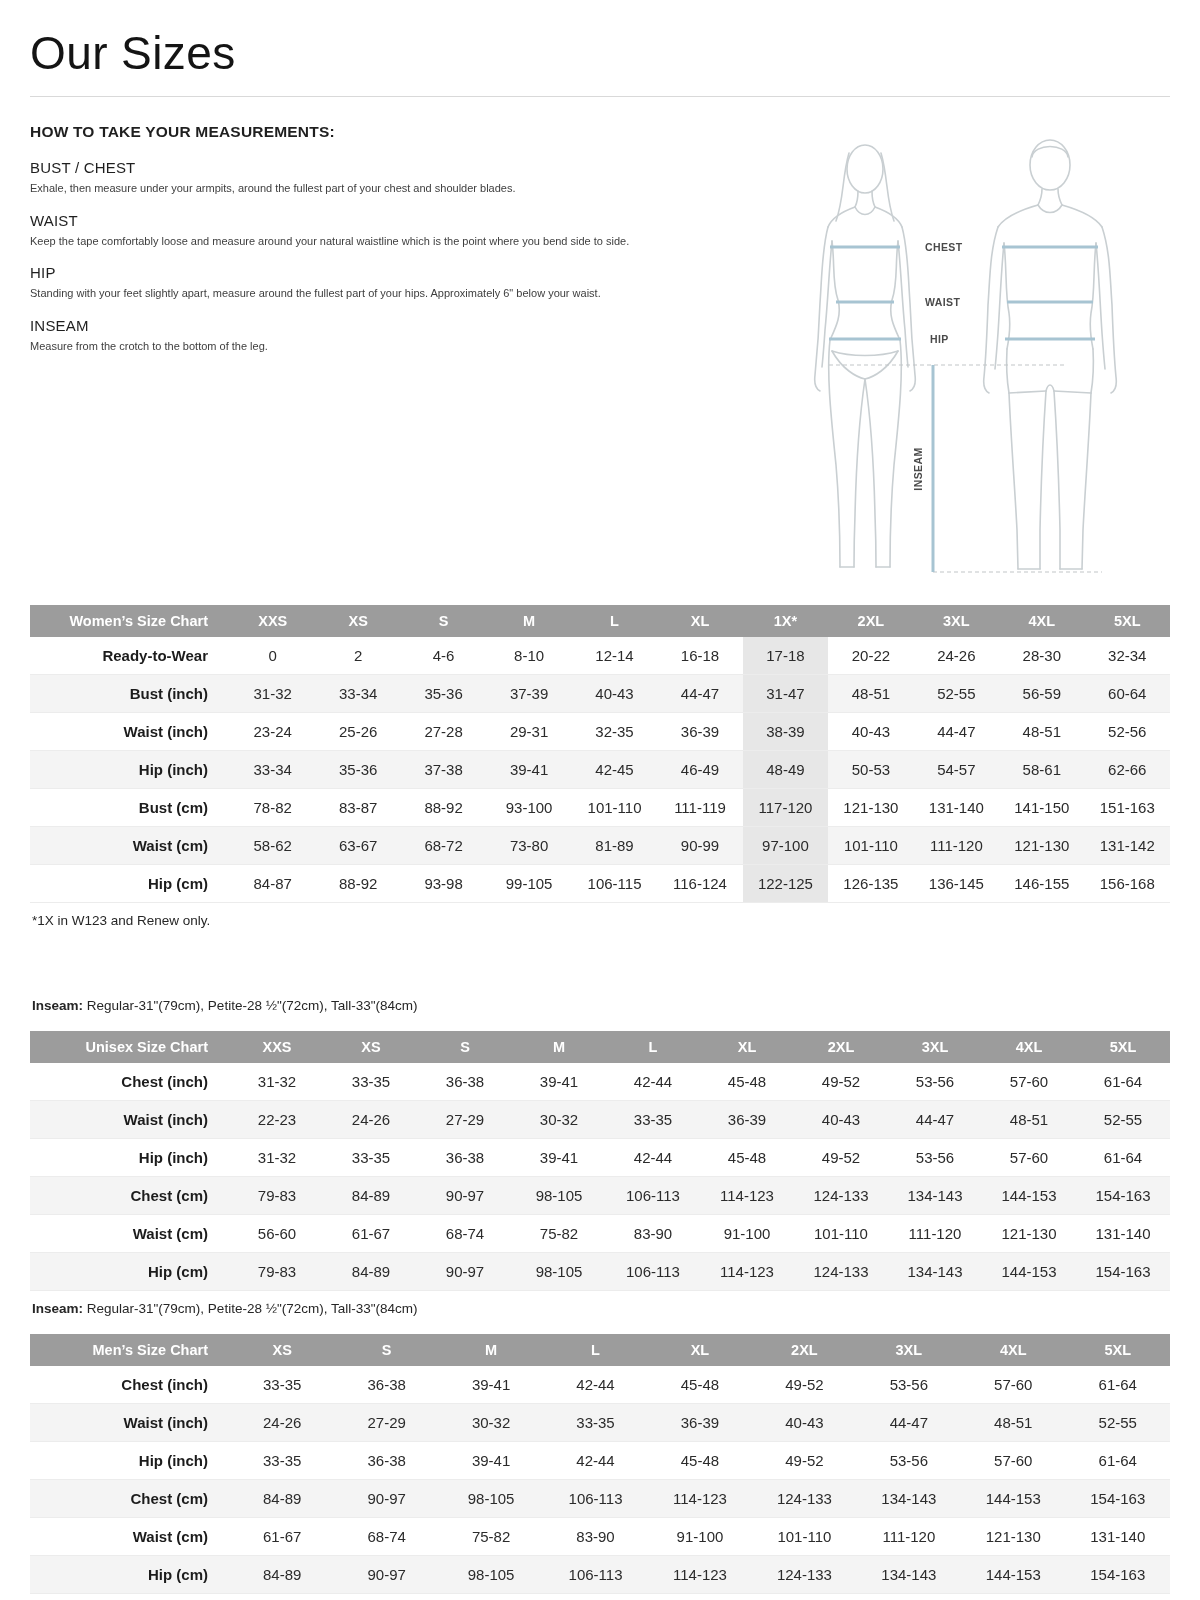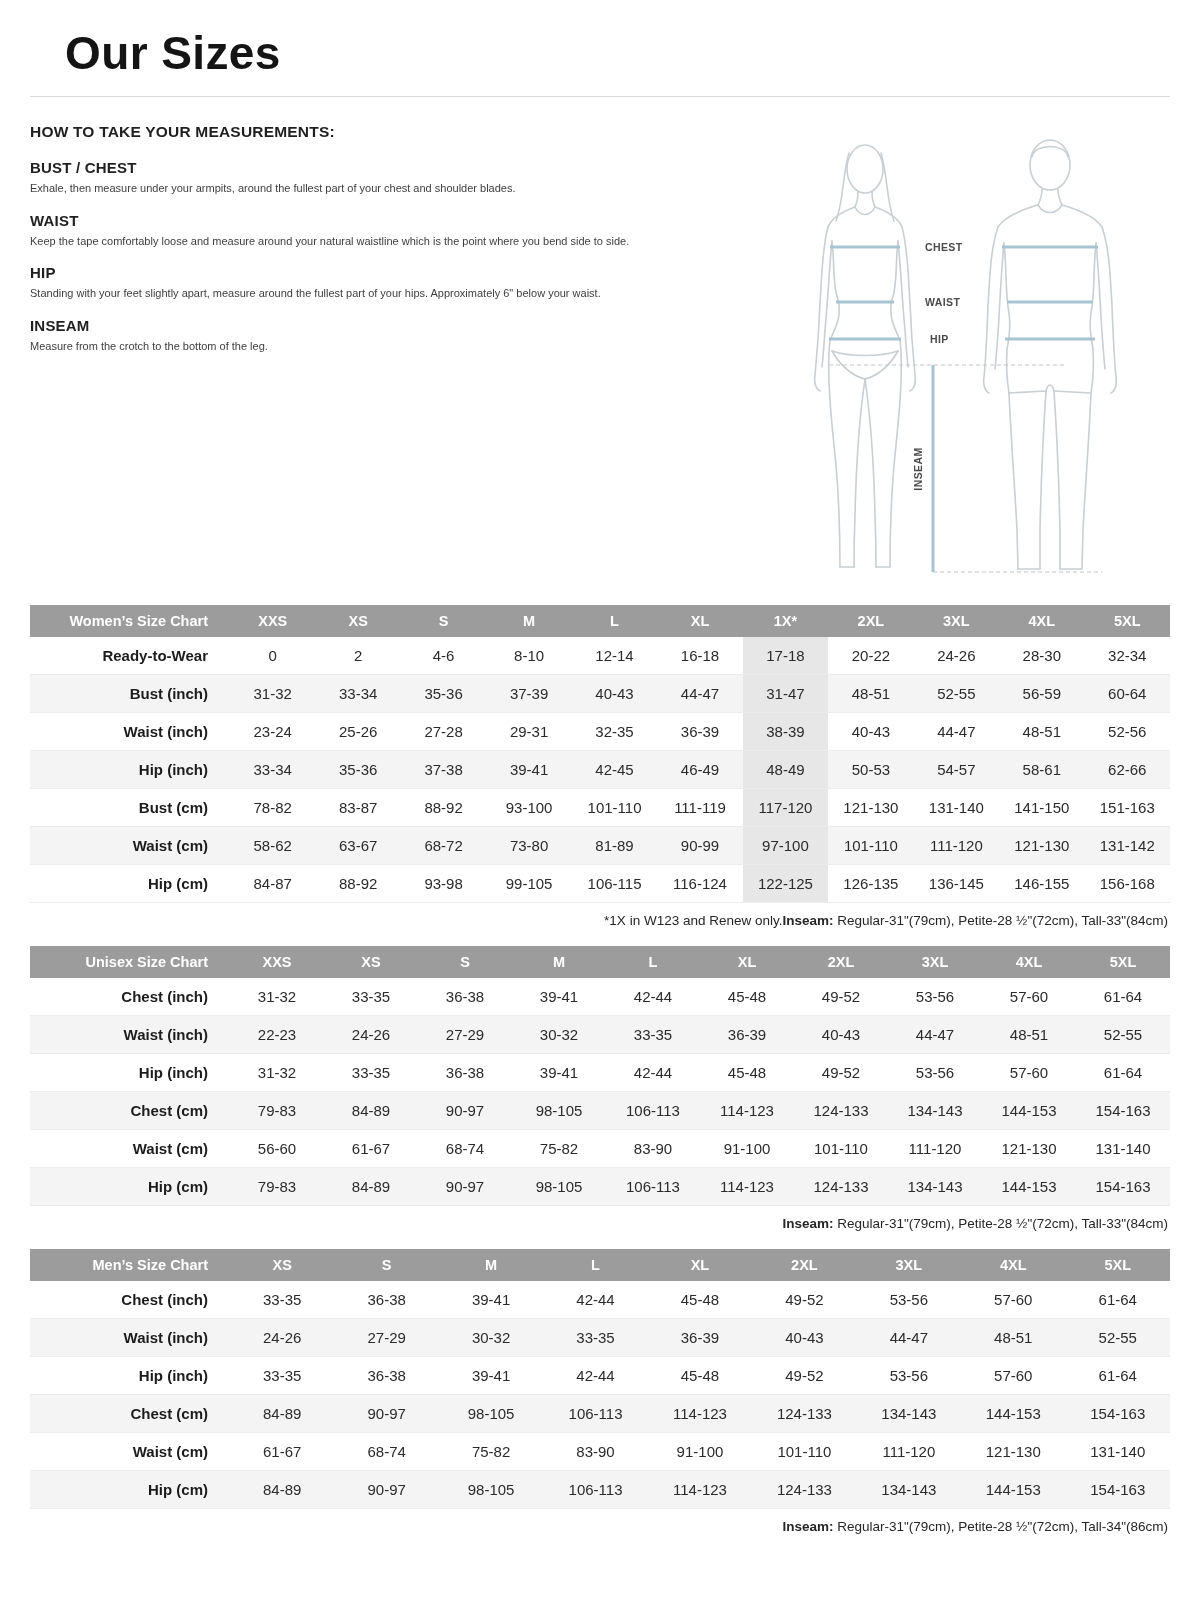--- a/index.html
+++ b/index.html
@@ -3,28 +3,28 @@
 <meta charset="utf-8">
 <style>
   * { margin:0; padding:0; box-sizing:border-box; }
   html,body { width:1200px; background:#ffffff; }
   body {
     height:1600px; overflow:hidden;
     font-family:"Liberation Sans","DejaVu Sans",sans-serif;
     color:#2e2e2e;
   }
   .page { padding:26px 30px 0 30px; }
-  .page-title { font-size:46px; font-weight:700; color:#141414; letter-spacing:.4px;margin-left:35px; }
+  .page-title { font-size:46px; font-weight:400; color:#141414; letter-spacing:.4px; }
   .title-rule { border:none; border-top:1px solid #d9d9d9; margin:16px 0 26px 0; }
 
   .top-section { display:flex; gap:28px; margin-bottom:14px; }
   .instructions { flex:1; max-width:742px; }
   .instructions-heading { font-size:15.5px; font-weight:700; color:#1f1f1f; margin-bottom:18px; letter-spacing:.2px; }
   .measure-section { margin-bottom:15px; }
-  .measure-section h3 { font-size:15px; font-weight:700; color:#1f1f1f; margin-bottom:5px; letter-spacing:.2px; }
+  .measure-section h3 { font-size:15px; font-weight:400; color:#1f1f1f; margin-bottom:5px; letter-spacing:.2px; }
   .measure-section p { font-size:11px; line-height:1.42; color:#3e3e3e; }
 
   .diagram { width:400px; flex:none; padding-top:2px; }
   .fig { fill:none; stroke:var(--figure-outline,#c9cfd2); stroke-width:1.6; stroke-linecap:round; stroke-linejoin:round; }
   .mline { stroke:var(--measure-line,#a7c4d2); stroke-width:3; }
   .dline { stroke:#c2c6c8; stroke-width:1.2; stroke-dasharray:4 3; fill:none; }
   .dlabel { font-size:10.5px; font-weight:700; fill:#4a4a4a; letter-spacing:.4px;
             font-family:"Liberation Sans","DejaVu Sans",sans-serif; }
 
   .table-block { margin-bottom:4px; }
@@ -38,22 +38,22 @@
   }
   .size-table td {
     font-size:15px; text-align:center; padding:10px 3px;
     border-bottom:1px solid #ececec; color:#2b2b2b;
   }
   .size-table td.label-col { font-weight:700; color:#1c1c1c; }
   .size-table tbody tr:nth-child(even) { background:var(--row-stripe,#f4f4f4); }
   .size-table td.hl { background:var(--column-highlight,#e7e7e7);margin-left:12px; }
 
   .footnotes {
-    display:flex; justify-content:flex-end; 
-    padding:10px 2px 14px 2px; font-size:13.5px; color:#262626;
+    display:flex; justify-content:flex-end; gap:70px;
+    padding:10px 2px 14px 2px; font-size:13.5px; color:#262626;flex-direction:column;
   }
   .fn-right b, .fn-left b { font-weight:700; }
 </style>
 </head>
 <body>
 
 <div class="page">
 
   <h1 class="page-title">Our Sizes</h1>
   <hr class="title-rule">

